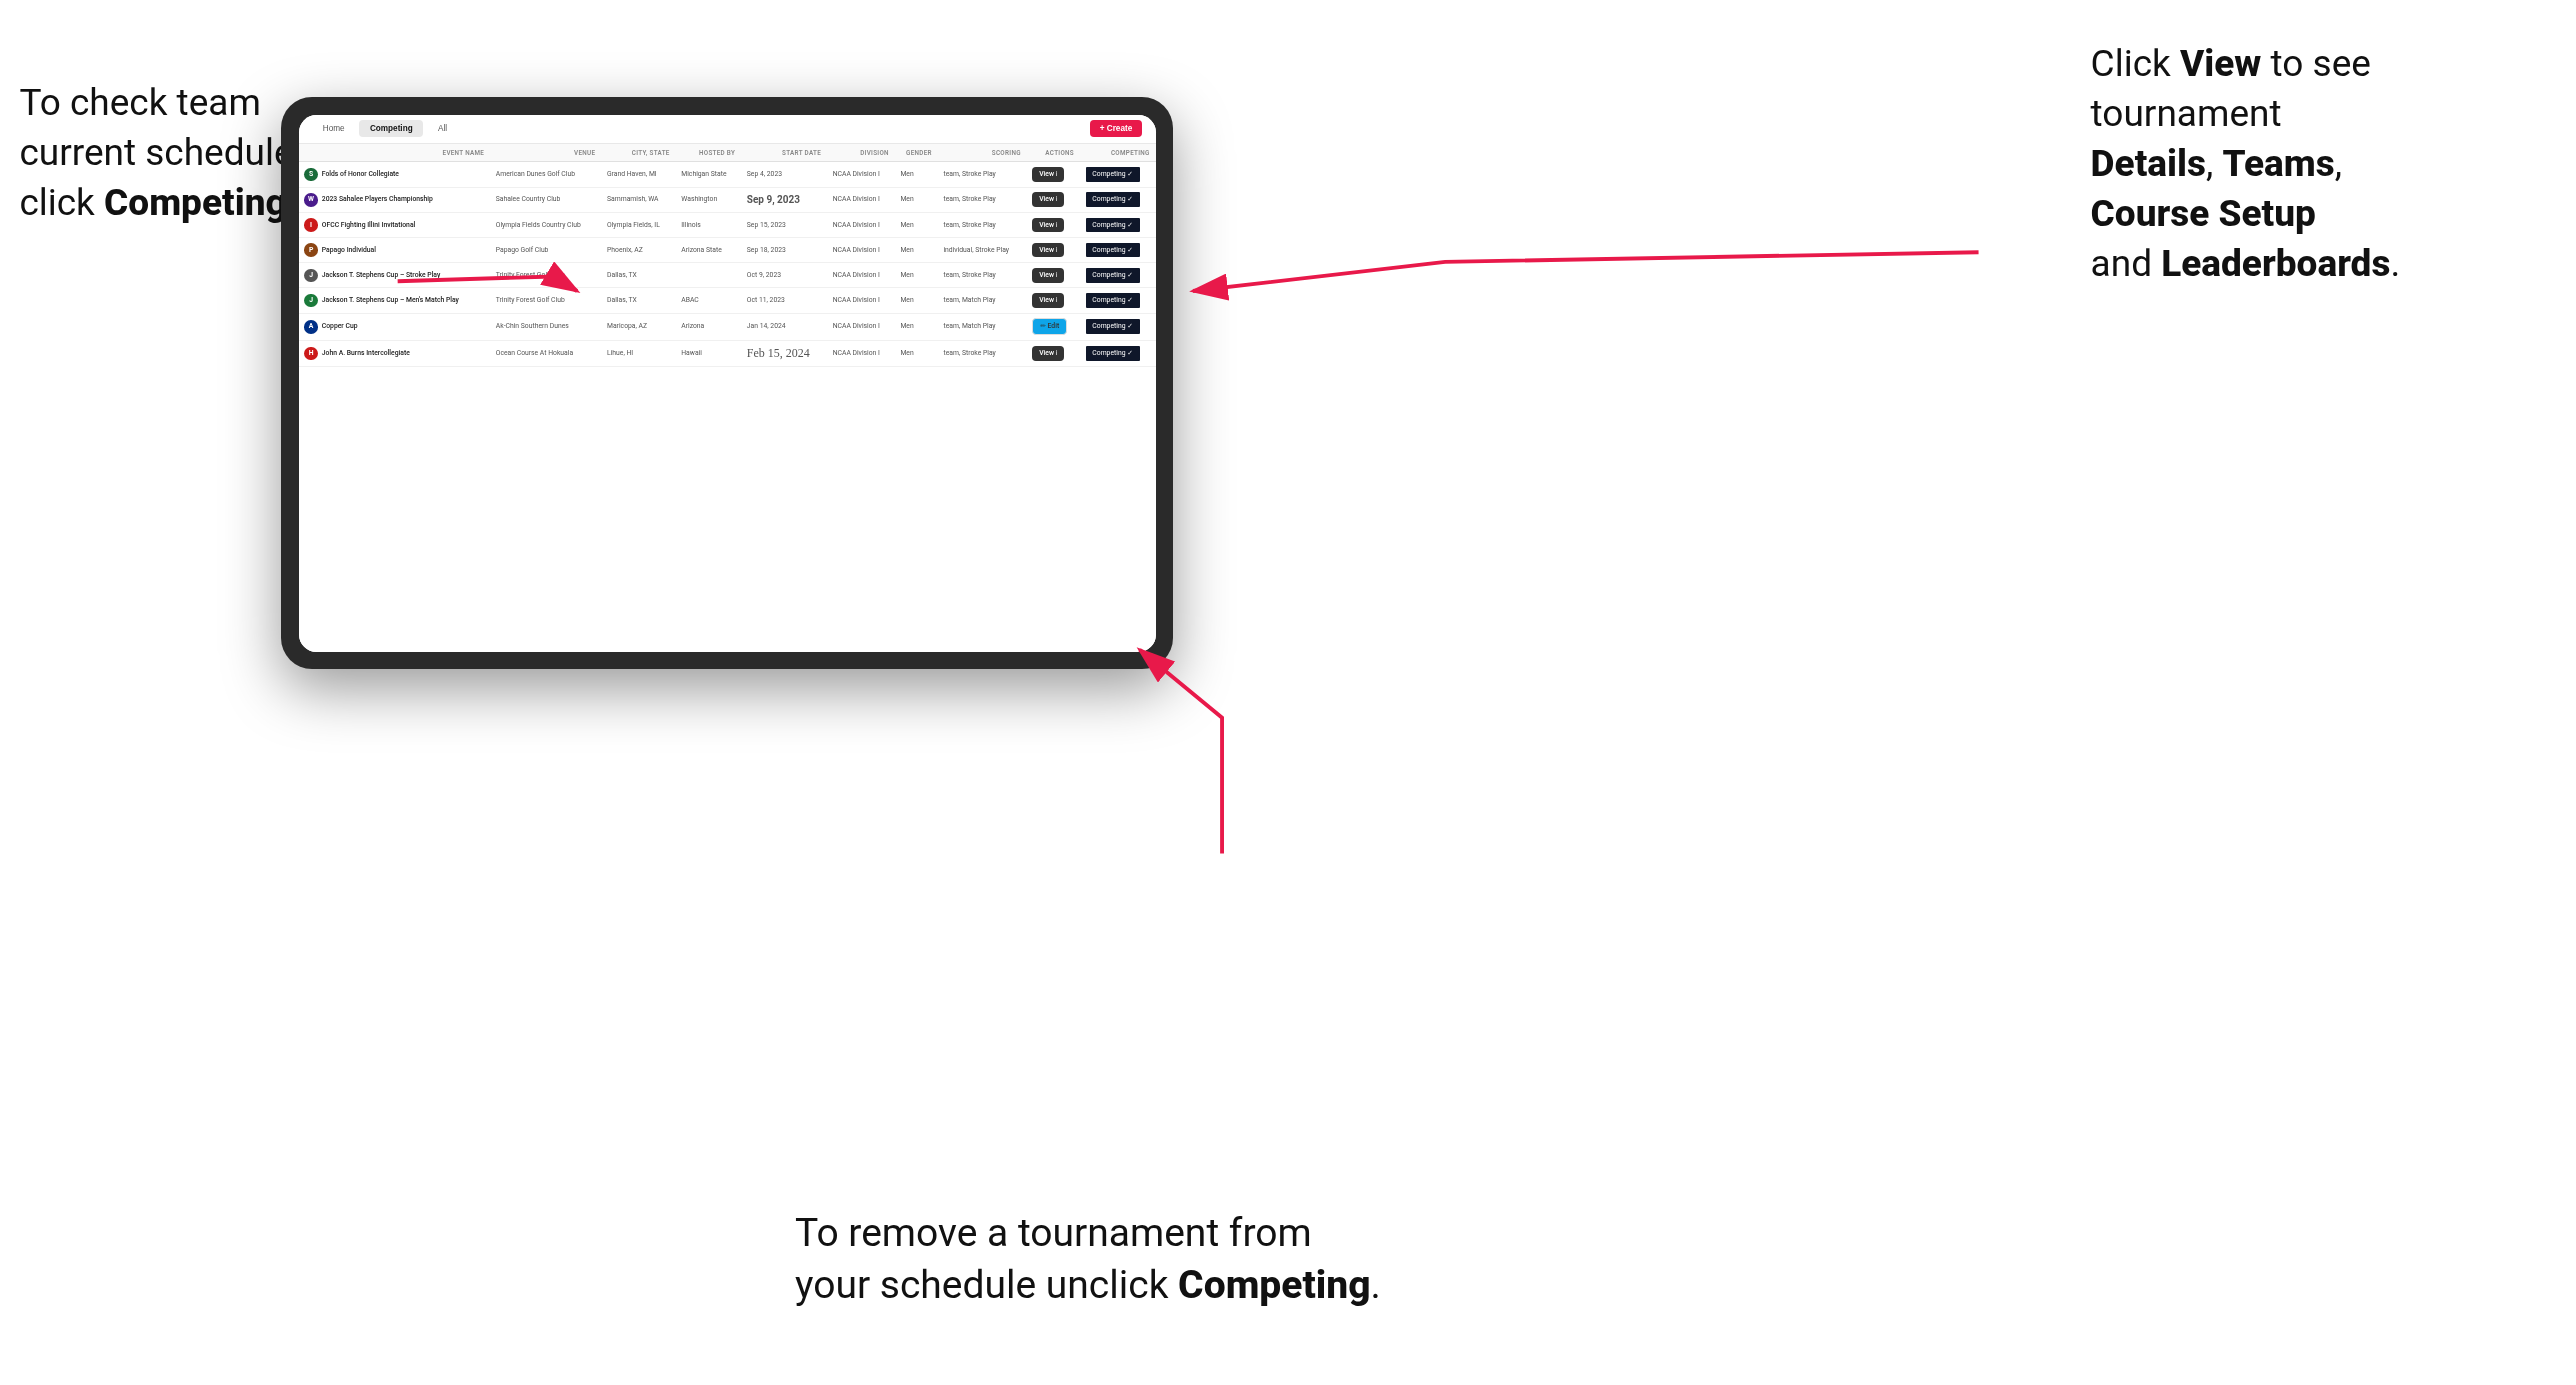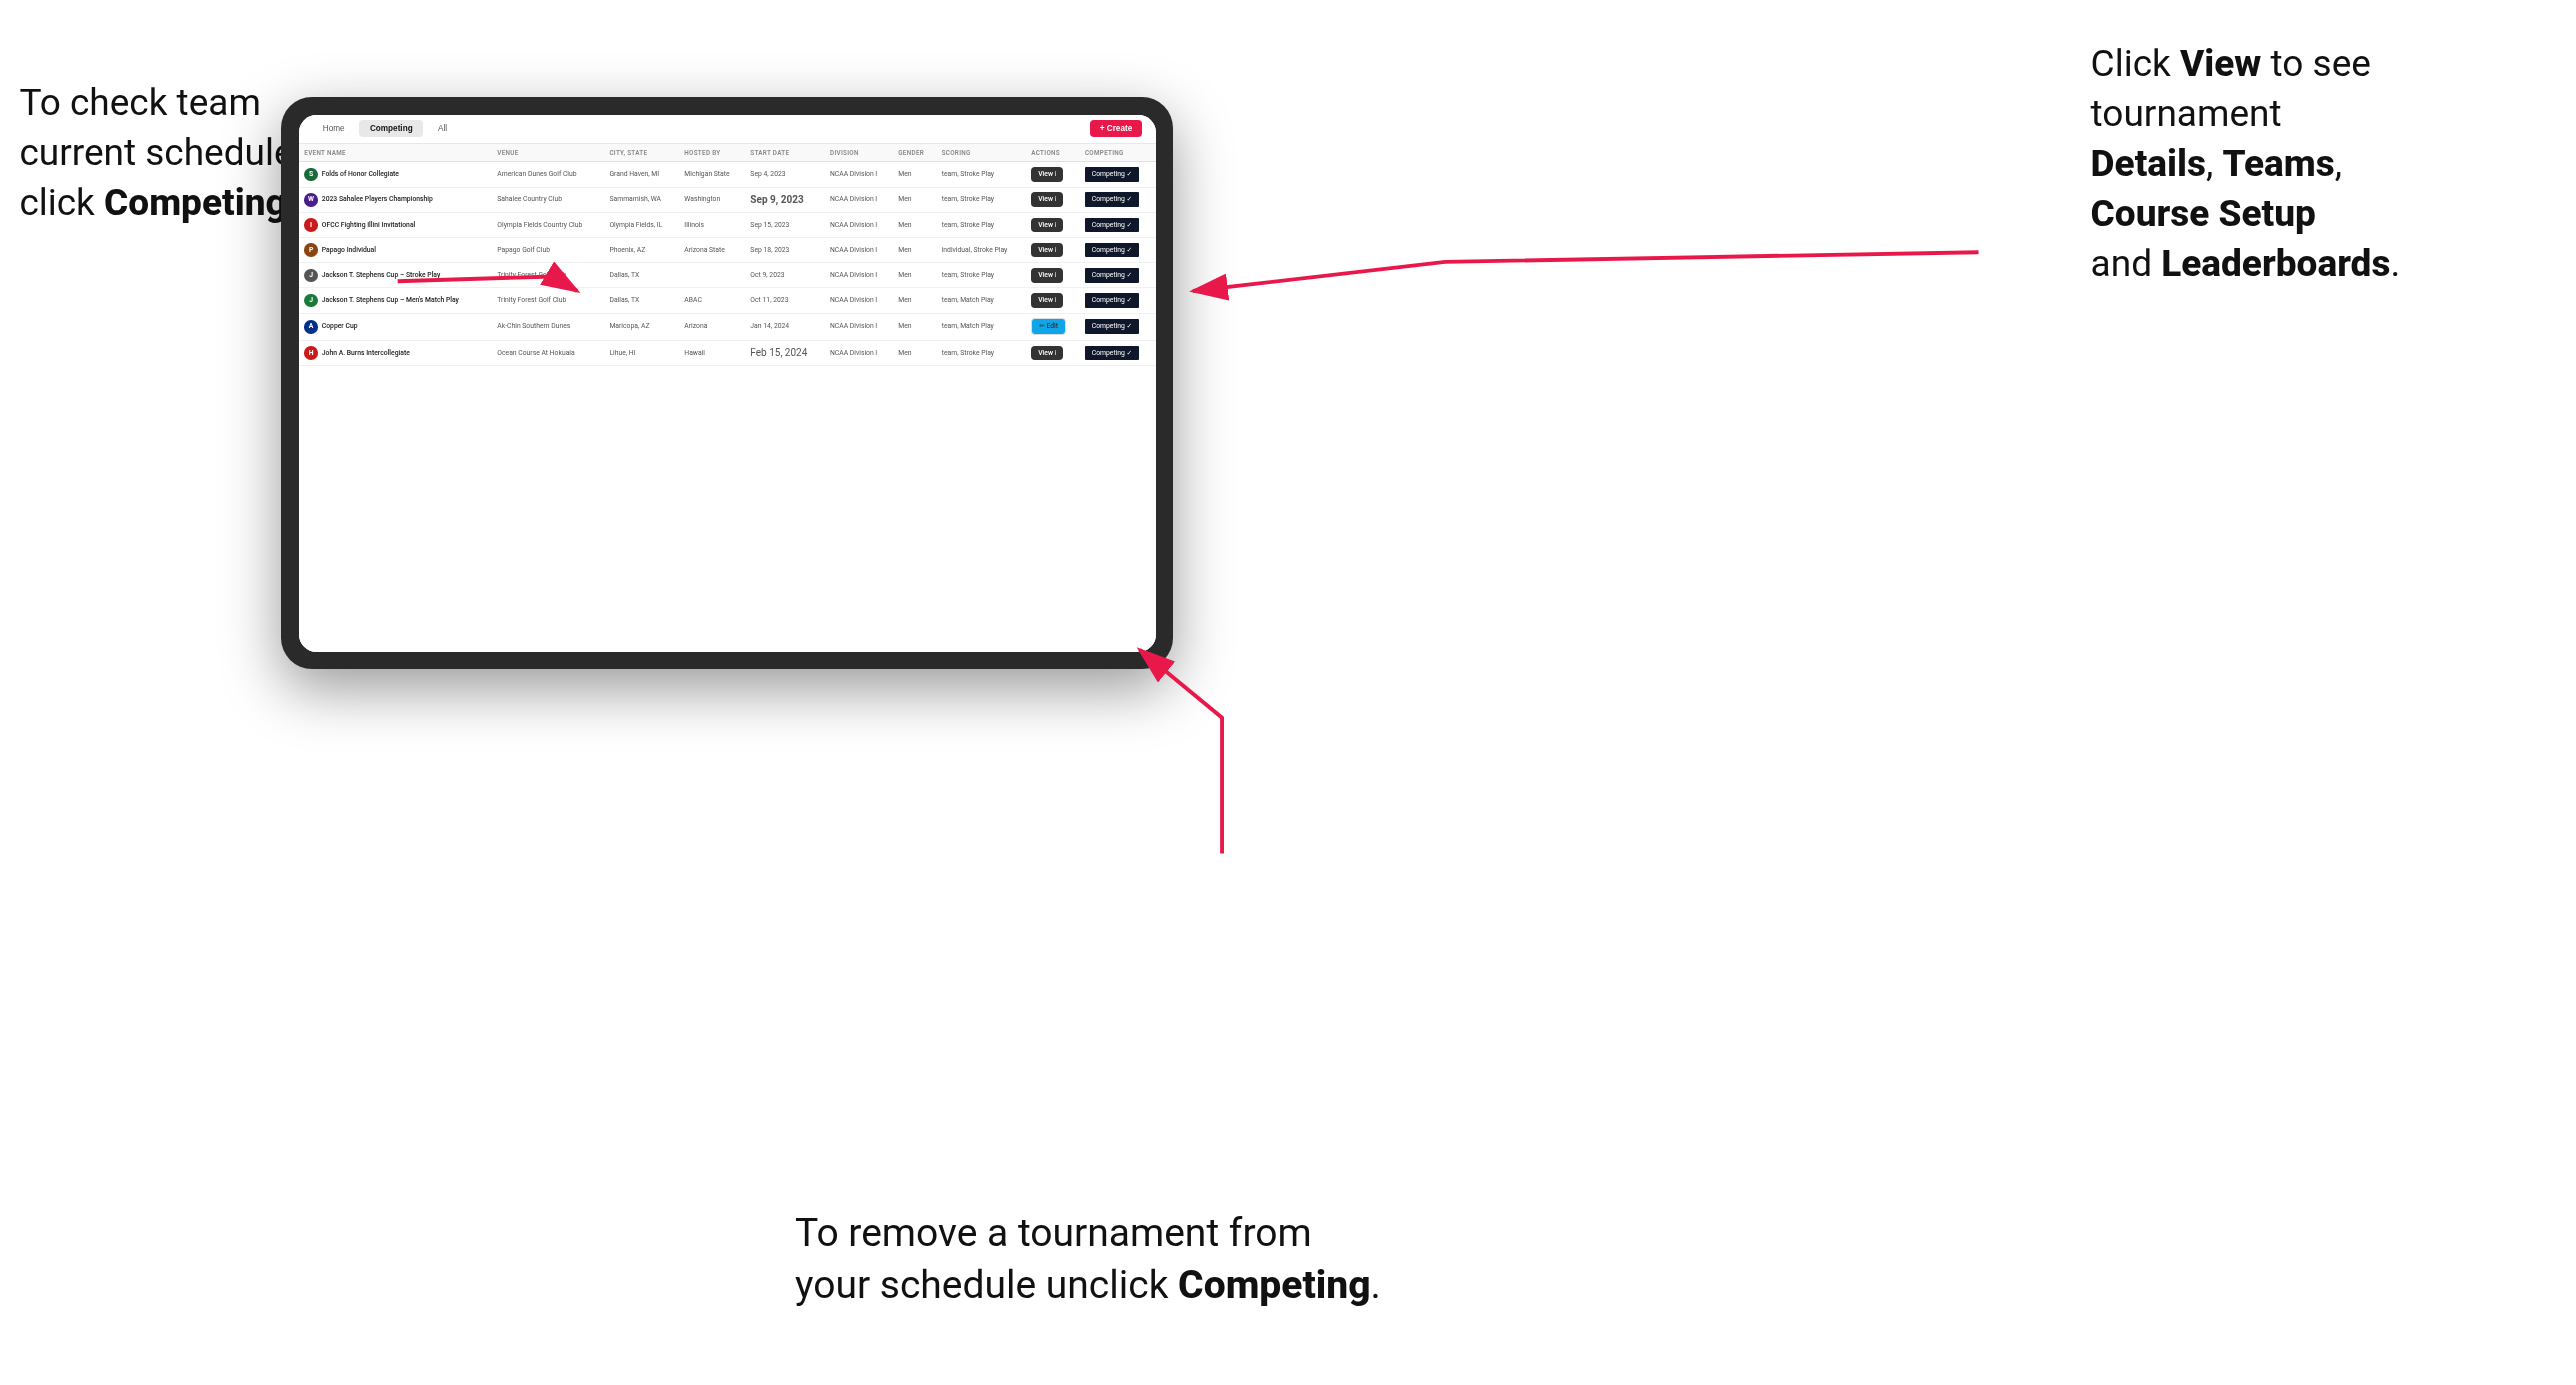--- a/index.html
+++ b/index.html
@@ -174,21 +174,21 @@
       width: 100%;
       border-collapse: collapse;
       font-size: 6.8px;
     }
     thead tr {
       background: #f9f9f9;
       border-bottom: 1px solid #e0e0e0;
     }
     thead th {
       padding: 4.8px 5.8px;
-      text-align: left;
+      text-align: right;
       font-size: 6.3px;
       color: #888;
       font-weight: 600;
       text-transform: uppercase;
       letter-spacing: 0.3px;
       white-space: nowrap;
     }
     tbody tr {
       border-bottom: 1px solid #f0f0f0;
     }
@@ -491,21 +491,21 @@
             <tr>
       <td>
         <div class="event-name-cell">
           <div class="team-logo" style="background:#cc1a1a">H</div>
           <span class="event-name-text">John A. Burns Intercollegiate</span>
         </div>
       </td>
       <td style="font-size:6.8px;color:#555;">Ocean Course At Hokuala</td>
       <td style="font-size:6.8px;color:#555;">Lihue, HI</td>
       <td style="font-size:6.8px;color:#555;">Hawaii</td>
-      <td style="font-size:10px;color:#555;white-space:nowrap;">Feb 15, 2024</td>
+      <td style="font-size:12px;color:#555;white-space:nowrap;font-family:Liberation Serif, serif;">Feb 15, 2024</td>
       <td style="font-size:6.8px;color:#555;">NCAA Division I</td>
       <td style="font-size:6.8px;color:#555;">Men</td>
       <td style="font-size:6.8px;color:#555;">team, Stroke Play</td>
       <td>
         <div class="actions-cell">
                   <span class="view-btn">View ℹ</span>
                 </div>
       </td>
       <td>
         <span class="competing-badge">Competing ✓</span>

